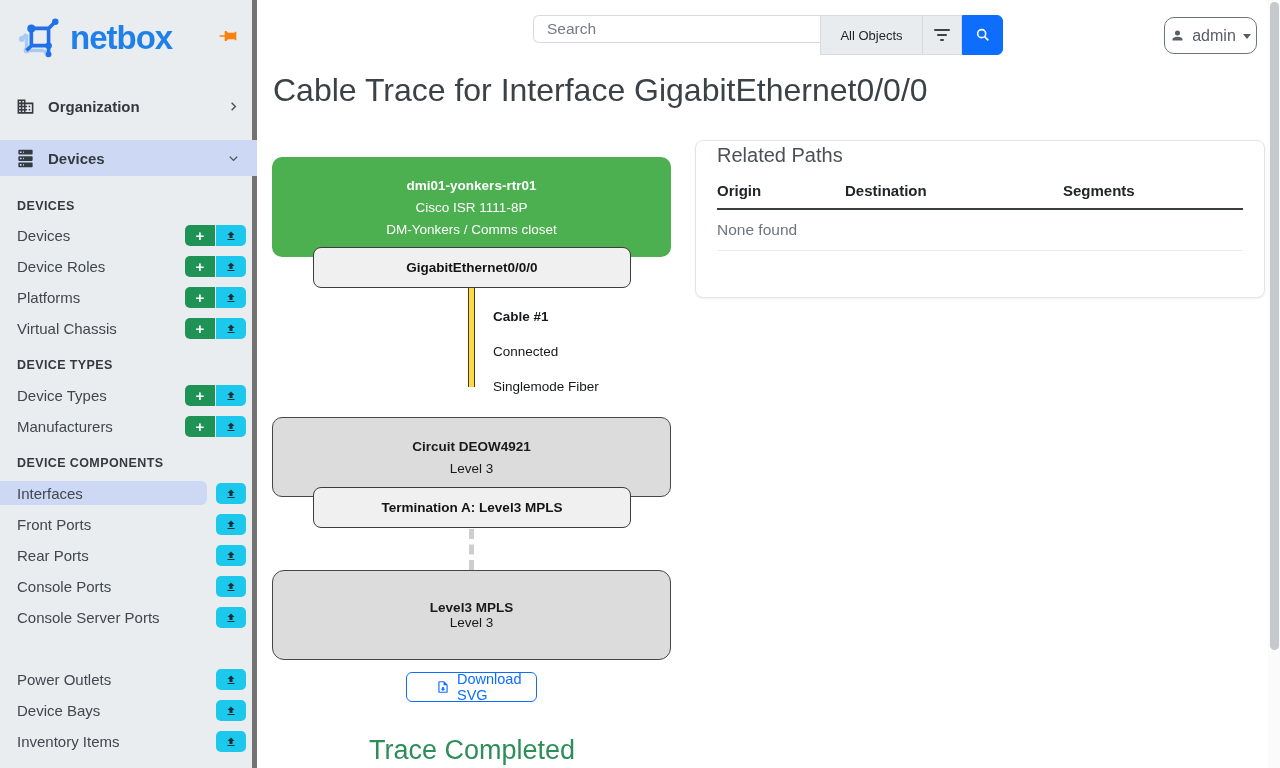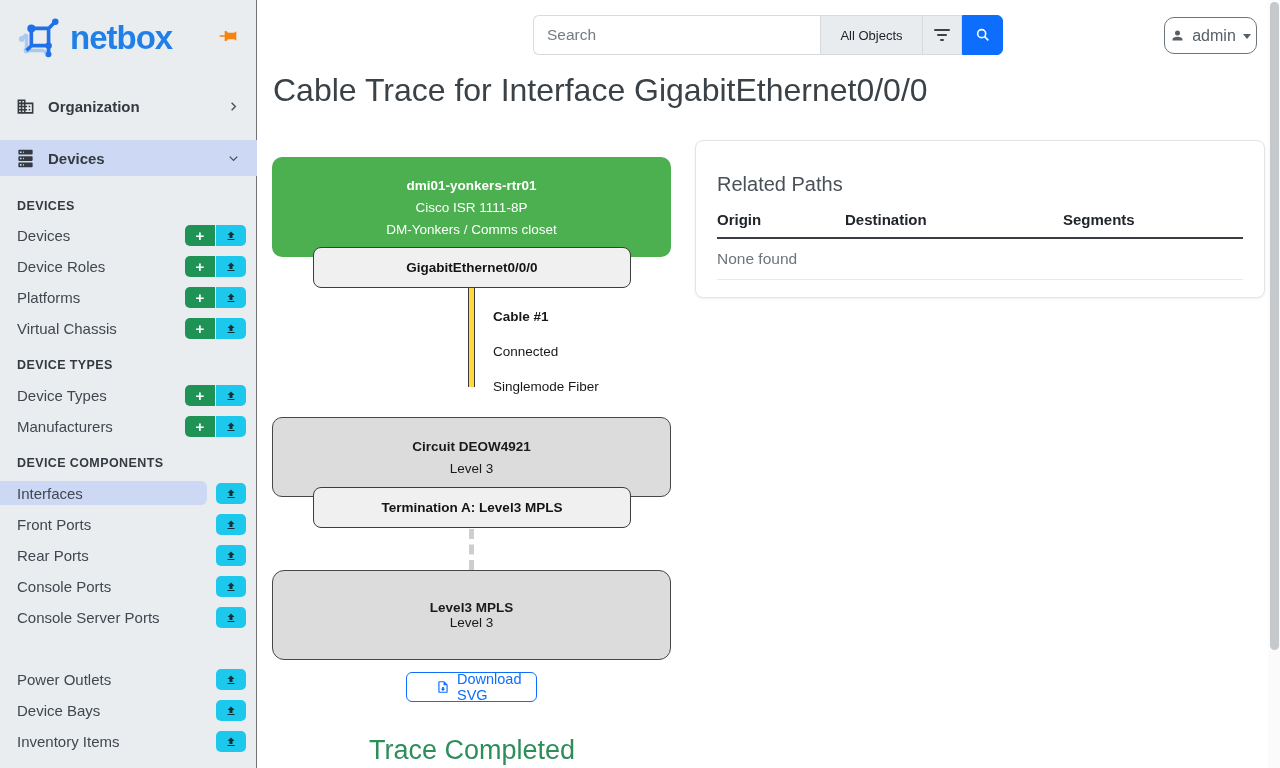--- a/index.html
+++ b/index.html
@@ -2,21 +2,21 @@
 <html><head>
 <meta charset="utf-8">
 <style>
   * { margin:0; padding:0; box-sizing:border-box; }
   html,body { background:#fff; }
   .screen { position:relative; width:1280px; height:768px; overflow:hidden;
             font-family:"Liberation Sans", sans-serif; background:#fff; color:#343a40; }
 
   
   .sidebar { position:absolute; left:0; top:0; width:257px; height:768px;
-             background:#eaedf0; border-right:1px solid #737373; }
+             background:#eaedf0; border-right:5px solid #737373; }
   .logo-row { position:absolute; left:16px; top:12px; width:222px; height:52px;
               display:flex; align-items:center; }
   .brand { font-size:33px; font-weight:700; color:#2180e8; margin-left:8px; letter-spacing:-1px; }
   .pin-wrap { margin-left:auto; }
 
   .nav-item { position:absolute; left:0; width:257px; height:36px; display:flex;
               align-items:center; padding:0 16px; font-size:15px; font-weight:700; color:#343a40; }
   .nav-item.active { background:#cdd9f4; }
   .nav-item .nav-ico { margin-right:13px; display:flex; }
   .nav-item .chev { margin-left:auto; display:flex; }
@@ -29,21 +29,21 @@
                  background:#cdd9f4; border-radius:0 6px 6px 0; }
   .btn-add { position:absolute; right:42px; top:5px; width:30px; height:21px; background:#1f9256;
              border-radius:5px 0 0 5px; color:#fff; display:flex; align-items:center;
              justify-content:center; font-size:15px; font-weight:700; line-height:1; cursor:pointer; }
   .btn-import { position:absolute; right:11px; top:5px; width:30px; height:21px; background:#1cc8ec;
              border-radius:0 5px 5px 0; display:flex; align-items:center; justify-content:center; cursor:pointer; }
   .btn-import.solo { border-radius:5px; }
 
   
   .search-group { position:absolute; left:533px; top:15px; height:40px; display:flex; }
-  .search-input { width:287px; height:40px; border:1px solid #d7dbdf; border-right:none;
+  .search-input { width:287px; height:28px; border:1px solid #d7dbdf; border-right:none;
                   border-radius:6px 0 0 6px; padding:0 13px; font-size:15.5px; color:#212529;
                   font-family:"Liberation Sans",sans-serif; outline:none; background:#fff; }
   .search-input::placeholder { color:#747b82; }
   .scope { width:102px; height:40px; background:#e9ecef; border:1px solid #d7dbdf; border-right:none;
            display:flex; align-items:center; justify-content:center; font-size:13px; color:#212529; cursor:pointer; }
   .filter-btn { width:40px; height:40px; background:#e9ecef; border:1px solid #d7dbdf;
            display:flex; align-items:center; justify-content:center; cursor:pointer; }
   .search-btn { width:41px; height:40px; background:#0d6efd; border:1px solid #0d6efd;
            border-radius:0 6px 6px 0; display:flex; align-items:center; justify-content:center; cursor:pointer; }
   .admin-btn { position:absolute; left:1164px; top:17px; width:93px; height:37px; background:#fff;
@@ -74,21 +74,21 @@
           border-left:5px dashed #cccfd2; }
   .dl-btn { position:absolute; left:406px; top:672px; width:131px; height:30px; background:#fff;
           border:1px solid #0d6efd; border-radius:6px; color:#0d6efd; display:flex; align-items:center;
           justify-content:center; gap:7px; font-size:14.5px; cursor:pointer;padding-left:29px; }
   .trace-status { position:absolute; left:272px; top:735px; width:400px; text-align:center;
           font-size:27px; color:#2e8e5a; }
 
   
   .card { position:absolute; left:695px; top:140px; width:570px; height:158px; background:#fff;
           border:1px solid #e2e5e8; border-radius:8px; box-shadow:0 1px 3px rgba(0,0,0,.06);
-          padding:32px 21px; }
+          padding:3px 21px; }
   .card-title { font-size:20px; font-weight:400; color:#495057; }
   .card table { width:100%; border-collapse:collapse; margin-top:15px; }
   .card th { text-align:left; font-size:15px; font-weight:700; color:#212529;
           padding:0 0 9px 0; border-bottom:2px solid #3a3e42; }
   .card td { font-size:15.5px; color:#6c757d; padding:11px 0; border-bottom:1px solid #e8eaec; }
 
   
   .sb-track { position:absolute; right:0; top:0; width:12px; height:768px; background:#fbfbfb; }
   .sb-thumb { position:absolute; right:1.5px; top:2px; width:9px; height:648px;
           background:#c6c9cc; border-radius:5px; cursor:pointer; }

